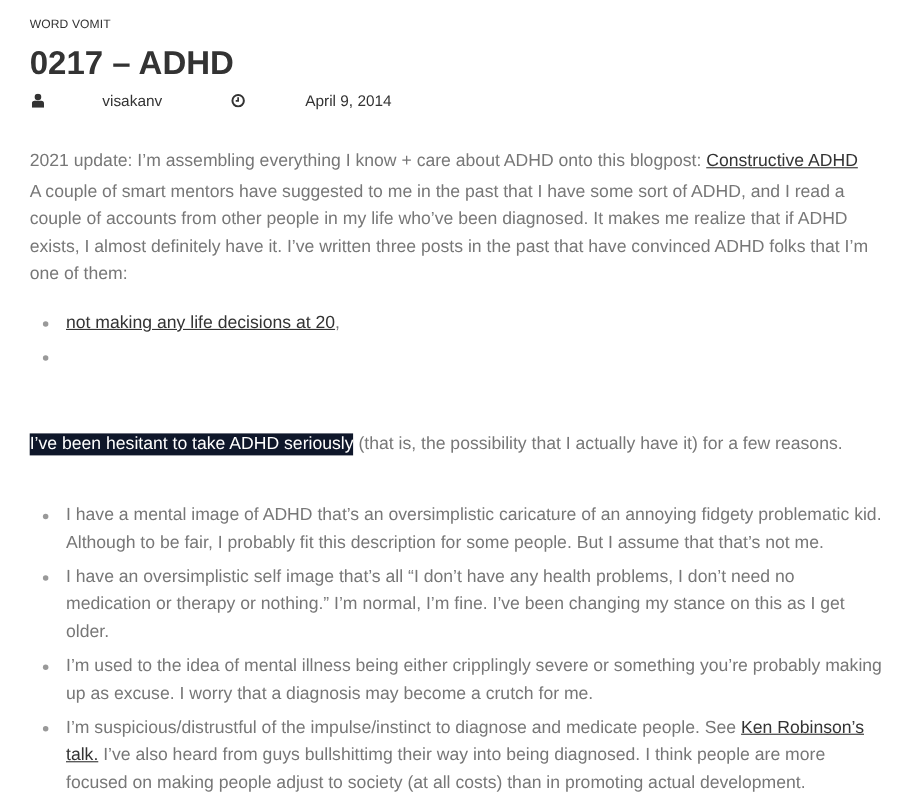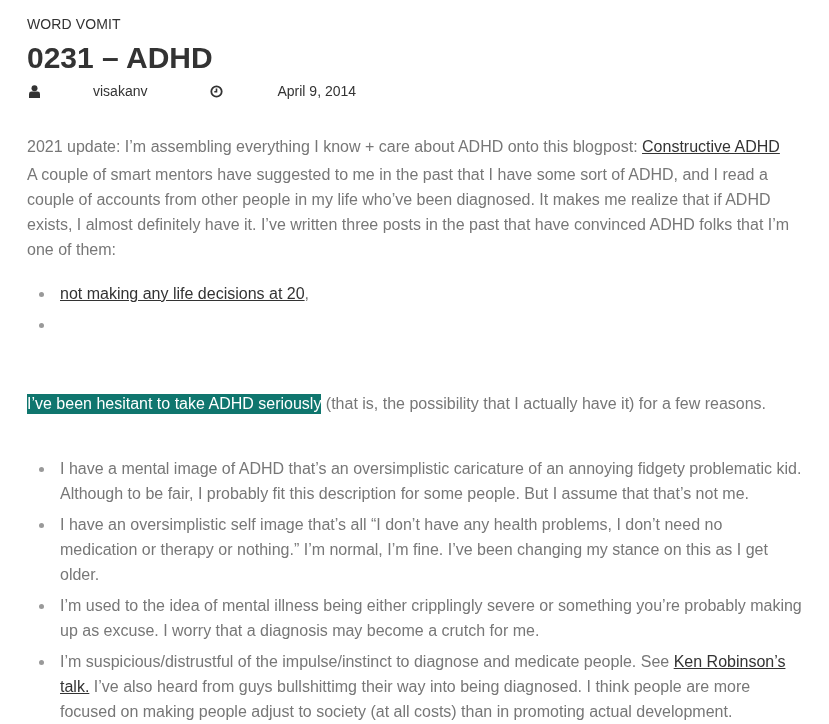--- a/index.html
+++ b/index.html
@@ -5,21 +5,21 @@
   html, body { margin: 0; padding: 0; background: #ffffff; }
   body {
     width: 829px; height: 724px; overflow: hidden;
     font-family: "Liberation Sans", sans-serif;
     color: #777777;
     position: relative;
   }
   .wrap { position: absolute; left: 27px; top: 0; width: 780px; }
   .category {
     position: absolute; top: 16px; left: 0;
-    font-size: 14px; color: #333333; letter-spacing: 0.1px;
+    font-size: 11px; color: #333333; letter-spacing: 0.1px;
   }
   .title {
     position: absolute; top: 38px; left: 0; margin: 0;
     font-size: 30px; font-weight: 700; color: #333333; line-height: 40px;
   }
   .meta {
     position: absolute; top: 83px; left: 0;
     font-size: 14px; color: #333333; display: flex; align-items: center; gap: 42px;
   }
   .meta .icon { display: inline-flex; width: 14px; height: 14px; align-items: center; justify-content: center; }
@@ -34,33 +34,33 @@
   a { color: #333333; text-decoration: underline; }
   .para1 { position: absolute; top: 162px; left: 0; width: 780px; margin: 0; }
   ul { margin: 0; padding: 0; list-style: none; }
   .links-list { position: absolute; top: 281px; left: 0; width: 780px; }
   .links-list li { position: relative; padding-left: 33px; height: 31px; line-height: 25px; }
   li .bullet {
     position: absolute; left: 12px; top: 11px; width: 5px; height: 5px;
     border-radius: 50%; background: #999999;
   }
   .para2 { position: absolute; top: 391px; left: 0; width: 800px; margin: 0; white-space: nowrap; }
-  .hl { background: #0f766e; color: #ffffff; padding: 1px 0 2px 0; }
+  .hl { background: #0f172a; color: #ffffff; padding: 1px 0 2px 0; }
   .reasons { position: absolute; top: 456px; left: 0; width: 775px; }
   .reasons li { position: relative; padding-left: 33px; margin-bottom: 6px; }
   .reasons li .bullet { top: 11px; }
 </style>
 </head>
 <body>
 
 <div class="wrap">
 
   <div class="category">WORD VOMIT</div>
 
-  <h1 class="title">0231 – ADHD</h1>
+  <h1 class="title">0217 – ADHD</h1>
 
   <div class="meta">
     <span class="icon">
       <svg width="11" height="13" viewBox="0 0 11 13">
           <circle cx="5.5" cy="3.2" r="3" fill="#333"></circle>
           <path d="M0 13 L0 9 Q0 6.6 2.5 6.6 L8.5 6.6 Q11 6.6 11 9 L11 13 Z" fill="#333"></path>
         </svg>
     </span>
     <span class="author">visakanv</span>
     <span class="icon clock">

